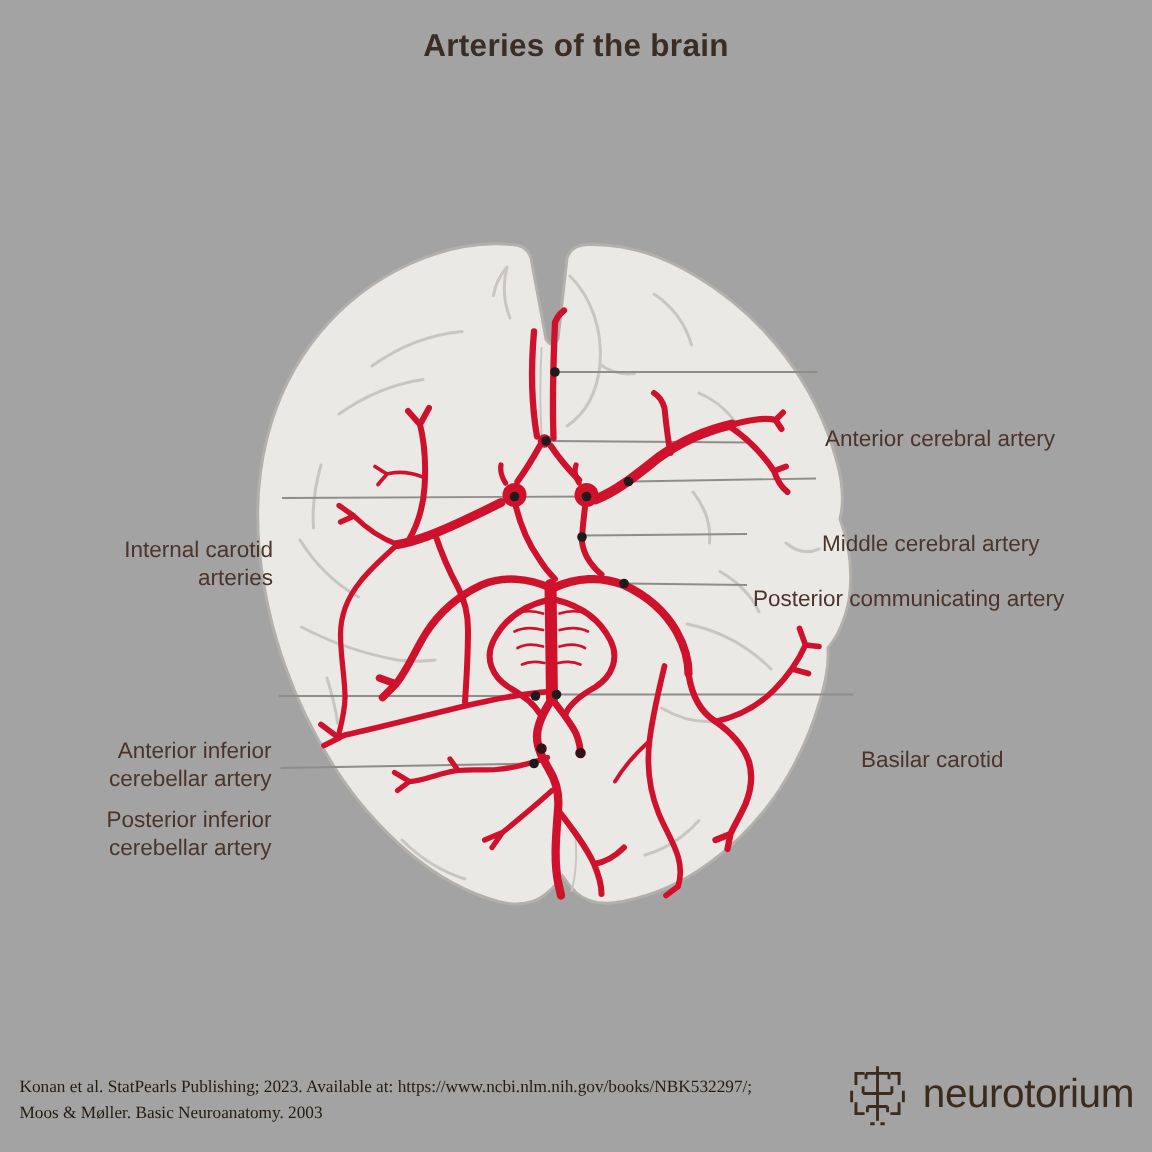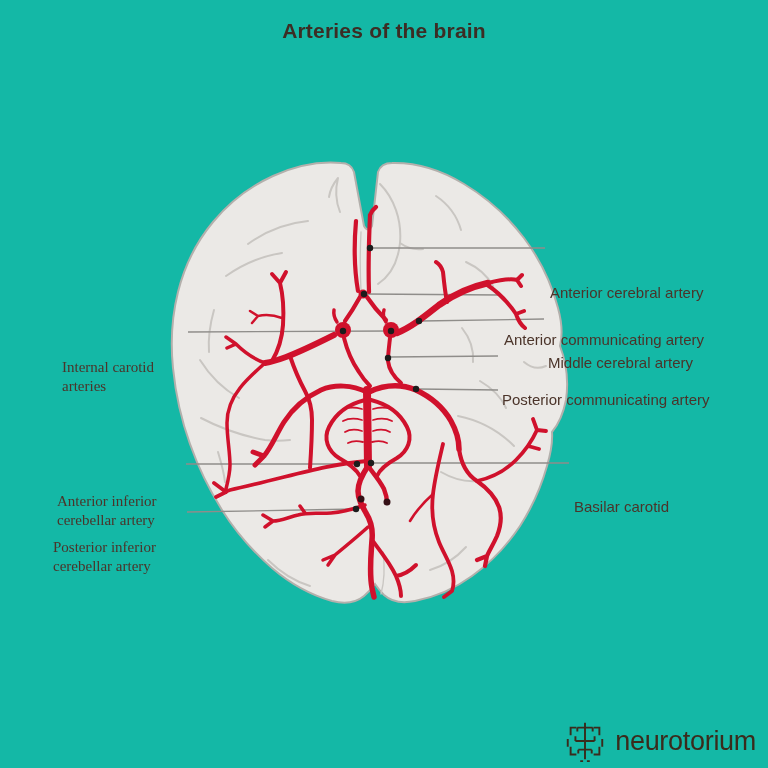--- a/index.html
+++ b/index.html
@@ -9,48 +9,48 @@
     --sulci:#c9c6c2;
     --leader-line:#8f8d8a;
     --leader-dot:#1c1c1c;
     --label-text:#4b342a;
     --title-text:#3c2d24;
     --citation-text:#241b11;
     --logo-color:#3a2b1c;
   }
   html,body{margin:0;padding:0;background:#ffffff;}
   .stage{
-    position:relative;width:768px;height:768px;background:#14b8a6;overflow:hidden;
+    position:relative;width:768px;height:768px;background:#a3a3a3;overflow:hidden;
     font-family:"Liberation Sans",sans-serif;
   }
   .title{
     position:absolute;top:19px;left:0;width:100%;text-align:center;
     font-size:21px;font-weight:bold;color:var(--title-text);letter-spacing:0.2px;
   }
   .diagram-svg{position:absolute;left:0;top:0;}
   .lbl{
     position:absolute;font-size:15px;line-height:1.26;color:var(--label-text);white-space:nowrap;margin-top:44px;
   }
-  .lbl.wrap{white-space:normal;font-family:Liberation Serif, serif;}
+  .lbl.wrap{white-space:normal;text-align:right;}
   .lbl-anterior-cerebral{left:550px;top:240px;}
   .lbl-anterior-communicating{left:504px;top:287px;}
   .lbl-middle-cerebral{left:548px;top:310px;}
   .lbl-posterior-communicating{left:502px;top:347px;}
   .lbl-posterior-cerebral{left:502px;top:381px;}
   .lbl-basilar{left:574px;top:454px;}
   .lbl-internal-carotid{left:62px;top:314px;width:120px;}
   .lbl-aica{left:57px;top:448px;width:124px;}
   .lbl-pica{left:53px;top:494px;width:128px;}
   .citation{
     position:absolute;left:13px;top:717px;
     font-family:"Liberation Serif",serif;font-size:11.5px;line-height:1.5;
     color:var(--citation-text);
   }
   .logo{
-    position:absolute;right:12px;top:706px;display:flex;align-items:center;gap:7px;margin-top:12px;
+    position:absolute;right:12px;top:706px;display:flex;align-items:center;gap:7px;
   }
   .logo-text{
     font-size:27px;color:var(--logo-color);letter-spacing:-0.3px;
   }
   
   .sulcus{stroke:var(--sulci);stroke-width:2;fill:none;stroke-linecap:round;}
   .sulcus.thin{stroke-width:1.3;}
   .leader{stroke:var(--leader-line);stroke-width:1.3;fill:none;}
   .artery{stroke:var(--artery-red);fill:none;stroke-linecap:round;stroke-linejoin:round;}
   .artery-fill{fill:var(--artery-red);stroke:none;}
@@ -180,28 +180,31 @@
       <circle class="ldot" cx="416" cy="389" r="3.2"></circle>
       <circle class="ldot" cx="371" cy="463" r="3.2"></circle>
       <circle class="ldot" cx="343" cy="331" r="3.2"></circle>
       <circle class="ldot" cx="391" cy="331" r="3.2"></circle>
       <circle class="ldot" cx="357" cy="464" r="3.2"></circle>
       <circle class="ldot" cx="356" cy="509" r="3.2"></circle>
     </g>
   </svg>
 
   <div class="lbl lbl-anterior-cerebral">Anterior cerebral artery</div>
-  <div class="lbl lbl-anterior-communicating">Anterior communicating artery</div>
   <div class="lbl lbl-posterior-communicating">Posterior communicating artery</div>
   <div class="lbl lbl-middle-cerebral">Middle cerebral artery</div>
   <div class="lbl lbl-basilar">Basilar carotid</div>
   <div class="lbl wrap lbl-internal-carotid">Internal carotid arteries</div>
   <div class="lbl wrap lbl-pica">Posterior inferior cerebellar artery</div>
   <div class="lbl wrap lbl-aica">Anterior inferior cerebellar artery</div>
 
+  <div class="citation">
+    <div>Konan et al. StatPearls Publishing; 2023. Available at: https://www.ncbi.nlm.nih.gov/books/NBK532297/;</div>
+    <div>Moos &amp; Møller. Basic Neuroanatomy. 2003</div>
+  </div>
 
   <div class="logo">
     <svg width="46" height="46" viewBox="0 0 48 48">
       <path class="logo-icon-stroke" d="M24 5 V43"></path>
       <path class="logo-icon-stroke" d="M16 10 H32 M16 10 V14 M32 10 V14"></path>
       <path class="logo-icon-stroke" d="M14 24 H34 M14 24 V19 M34 24 V19"></path>
       <path class="logo-icon-stroke" d="M17 33 H31 M17 33 V37 M31 33 V37"></path>
       <path class="logo-icon-stroke" d="M9 18 V10 H15"></path>
       <path class="logo-icon-stroke" d="M33 10 H39 V18"></path>
       <path class="logo-icon-stroke" d="M6 22 V30 M42 22 V30"></path>

